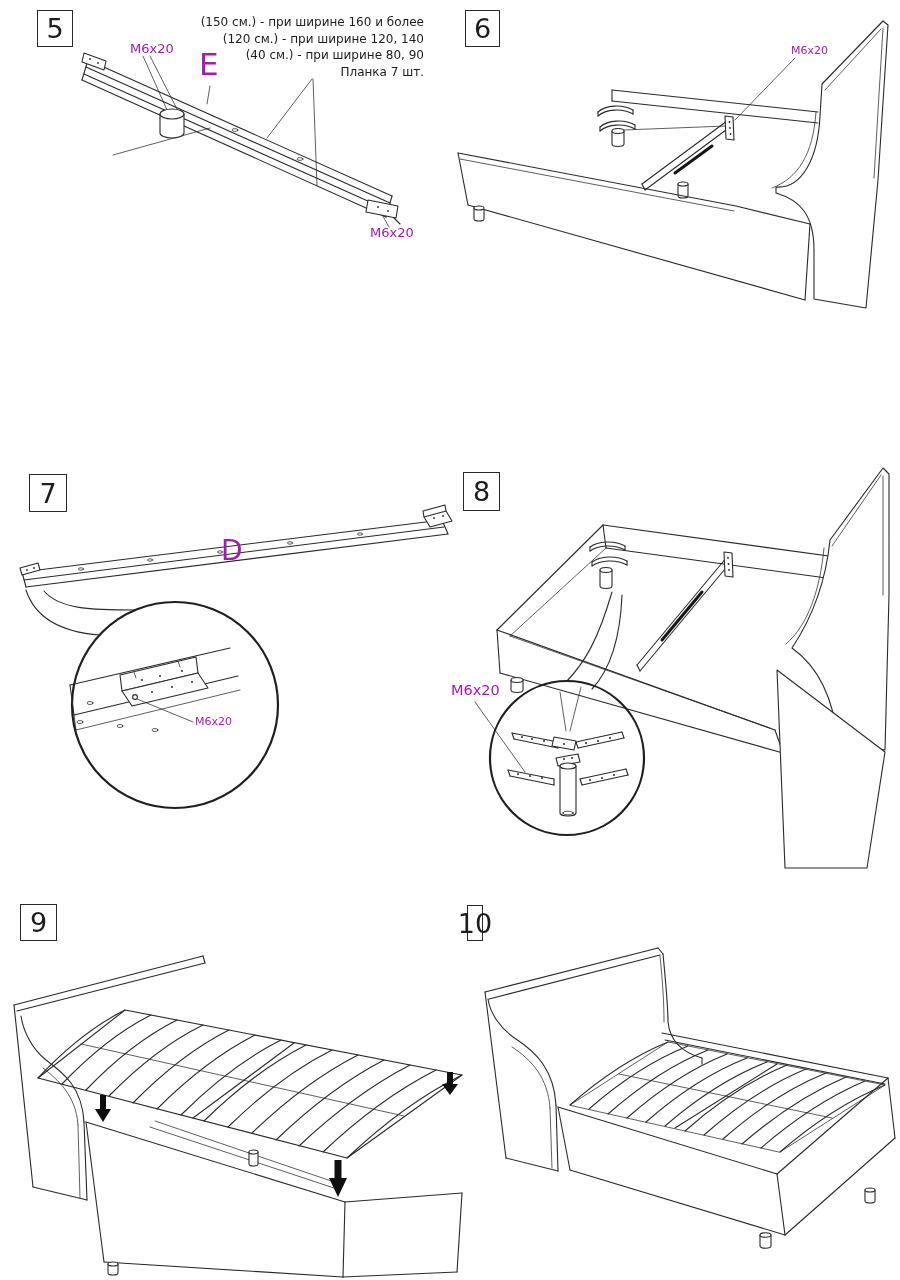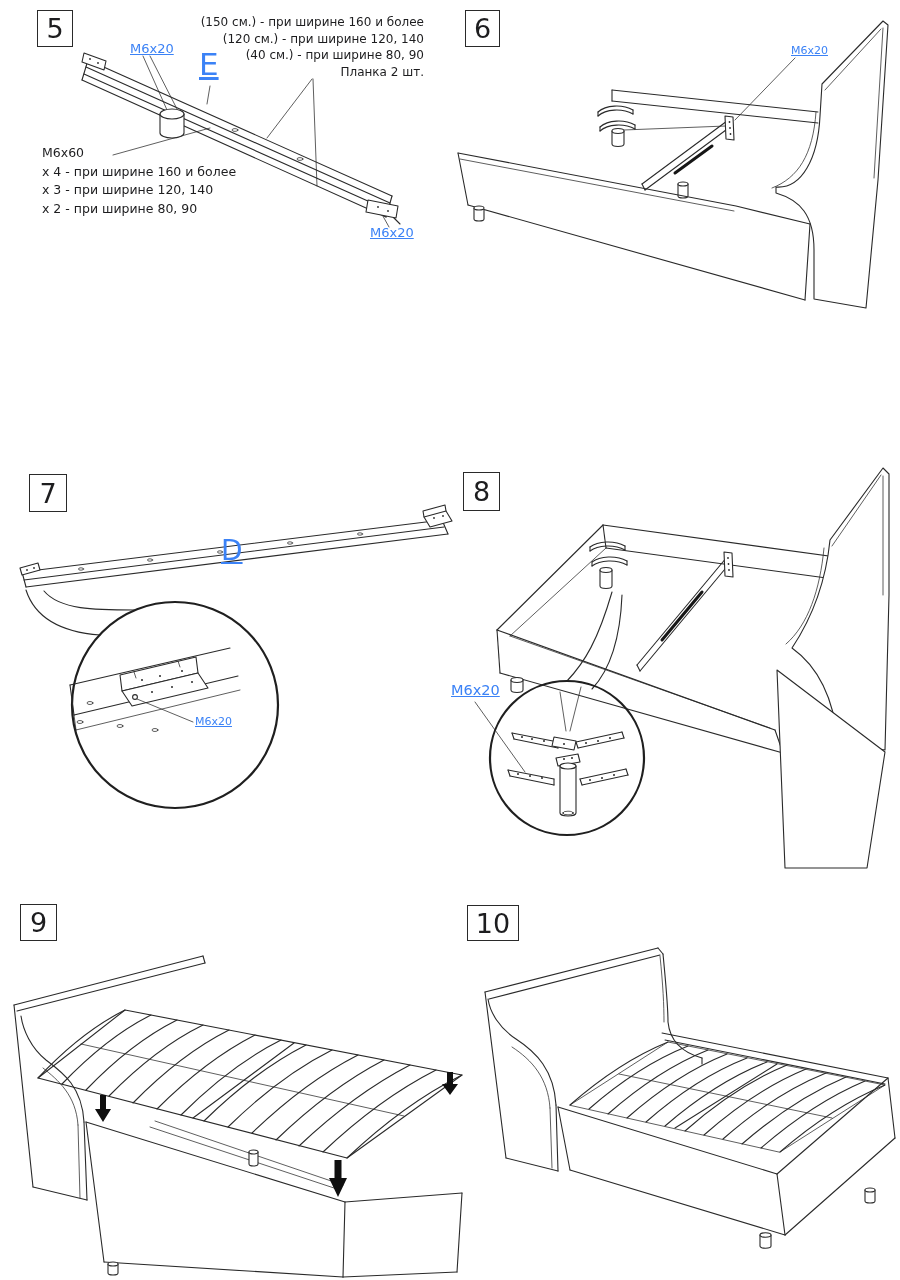--- a/index.html
+++ b/index.html
@@ -1,20 +1,20 @@
 <!DOCTYPE html>
 <html><head>
 <meta charset="utf-8">
 <style>
   html,body{margin:0;padding:0;background:#fff;}
   .page{position:relative;width:900px;height:1280px;background:#fff;overflow:hidden;
         font-family:"DejaVu Sans","Liberation Sans",sans-serif;color:#1d1d1f;}
   .step-box{position:absolute;box-sizing:border-box;border:1.6px solid #2a2a2a;background:#fff;
             display:flex;align-items:center;justify-content:center;font-size:27px;color:#1d1d1f;z-index:6;}
-  .lbl{position:absolute;white-space:nowrap;z-index:5;color:#3b82f6;text-decoration:underline;}
+  .lbl{position:absolute;white-space:nowrap;z-index:5;color:#a21caf;}
   .blk{position:absolute;z-index:5;color:#1d1d1f;}
   .svg-abs{position:absolute;z-index:1;}
   .ln{stroke:#2a2a2a;stroke-width:1.1;fill:none;stroke-linejoin:round;stroke-linecap:round;}
   .lnw{stroke:#2a2a2a;stroke-width:1.1;fill:#ffffff;stroke-linejoin:round;stroke-linecap:round;}
   .thin{stroke-width:0.75;}
   .lens{stroke:#1f1f1f;stroke-width:2.2;fill:none;}
   .dark{stroke:#161616;stroke-width:3;fill:none;stroke-linecap:round;}
   .dot{fill:#2a2a2a;stroke:none;}
   .arrow{fill:#0f0f0f;stroke:none;}
 </style>
@@ -25,27 +25,21 @@
 
   <div class="step-box" style="left:37px;top:10px;width:36px;height:37px">
     <span>5</span>
   </div>
   <div class="lbl" style="left:130px;top:41px;font-size:13px">M6x20</div>
   <div class="lbl" style="left:199px;top:46px;font-size:31px">E</div>
   <div class="blk" style="left:150px;top:14px;width:274px;text-align:right;font-size:12px;line-height:16.5px">
     <div>(150 см.) - при ширине 160 и более</div>
     <div>(120 см.) - при ширине 120, 140</div>
     <div>(40 см.) - при ширине 80, 90</div>
-    <div>Планка 2 шт.</div>
-  </div>
-  <div class="blk" style="left:42px;top:144px;font-size:12.5px;line-height:18.5px">
-    <div>M6x60</div>
-    <div>х 4 - при ширине 160 и более</div>
-    <div>х 3 - при ширине 120, 140</div>
-    <div>х 2 - при ширине 80, 90</div>
+    <div>Планка 7 шт.</div>
   </div>
   <div class="lbl" style="left:370px;top:225px;font-size:13px">M6x20</div>
 
   <svg class="svg-abs" style="left:0;top:0" width="460" height="250" viewBox="0 0 460 250">
     <g>
       <path class="ln thin" d="M143 56 L167 110"></path>
       <path class="ln thin" d="M150 56 L177 109"></path>
       <path class="ln thin" d="M210 86 L207 104"></path>
       <path class="ln thin" d="M113 155 L210 128"></path>
       <path class="ln thin" d="M312 79 L267 138"></path>
@@ -331,21 +325,21 @@
       <path class="ln" d="M276 250Q330 198 384 170"></path>
       <path class="ln" d="M299 256Q354 204 410 175"></path>
       <path class="ln" d="M323 262Q379 209 436 180"></path>
       <path class="ln" d="M347 268Q404 214 462 185"></path>
     </g>
     <path class="arrow" d="M100 205 L106 205 L106 219 L111 219 L103 232 L95 219 L100 219 Z"></path>
     <path class="arrow" d="M334.5 270 L341.5 270 L341.5 288 L347 288 L338 307 L329 288 L334.5 288 Z"></path>
     <path class="arrow" d="M447 182 L453 182 L453 194 L458 194 L450 205 L442 194 L447 194 Z"></path>
   </svg>
 
-  <div class="step-box" style="left:467px;top:905px;width:52px;height:36px">
+  <div class="step-box" style="left:467px;top:905px;width:16px;height:36px">
     <span>10</span>
   </div>
 
   <svg class="svg-abs" style="left:440px;top:890px" width="460" height="390" viewBox="0 0 460 390">
     <g>
       <path class="ln" d="M222 143 L448 188"></path>
       <path class="ln" d="M225 150 L445 194"></path>
       <path class="ln" d="M118 217 L337 284"></path>
       <path class="ln" d="M130 280 L345 345"></path>
       <path class="ln" d="M118 217 L130 280"></path>

